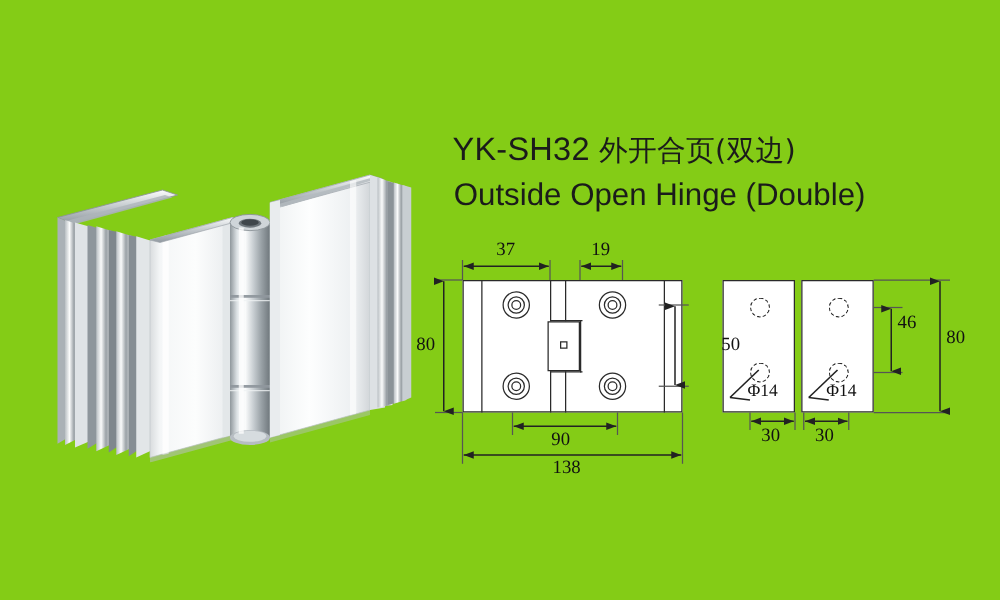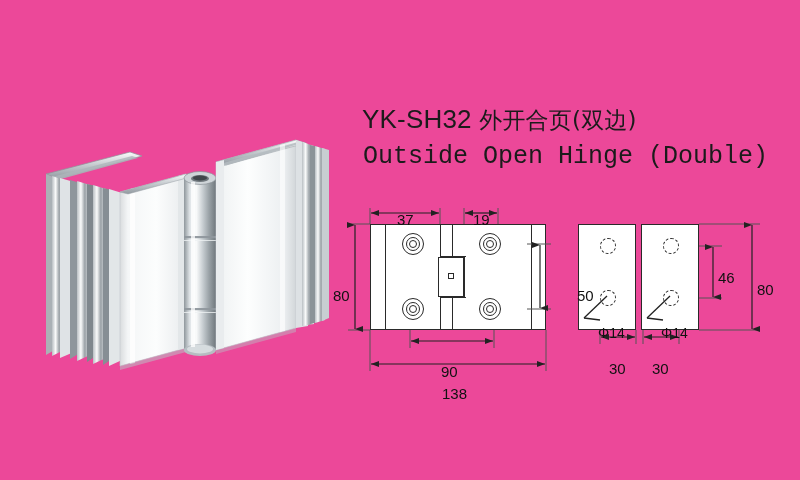--- a/index.html
+++ b/index.html
@@ -4,21 +4,21 @@
 <style>
   html, body {
     margin: 0;
     padding: 0;
     background: #ffffff;
   }
   #page {
     position: relative;
     width: 800px;
     height: 480px;
-    background: #ec4899;
+    background: #84cc16;
     overflow: hidden;
     font-family: "Liberation Sans", sans-serif;
   }
 
   
   #photo {
     position: absolute;
     left: 34px;
     top: 112px;
     width: 300px;
@@ -37,31 +37,29 @@
   }
   .title-cn .code { font-family: "Liberation Sans", sans-serif; }
   .title-cn .cn { font-family: "DejaVu Sans", sans-serif; font-size: 23px; }
   .title-en {
     position: absolute;
     left: 363px;
     top: 142px;
     font-size: 25px;
     color: #1b1b1b;
     white-space: nowrap;
-    font-family: Liberation Mono, monospace;
   }
 
   
   .dim-label {
     position: absolute;
     font-size: 15px;
     color: #111;
     white-space: nowrap;
-    font-family: Liberation Sans, sans-serif;
-    margin-top: 19px;
+    font-family: Liberation Serif, serif;
   }
   .dim-label.small { font-size: 14px; }
   .rect {
     position: absolute;
     border: 1.3px solid #2a2a2a;
     box-sizing: border-box;
     background: #ffffff;
   }
   .vline {
     position: absolute;

